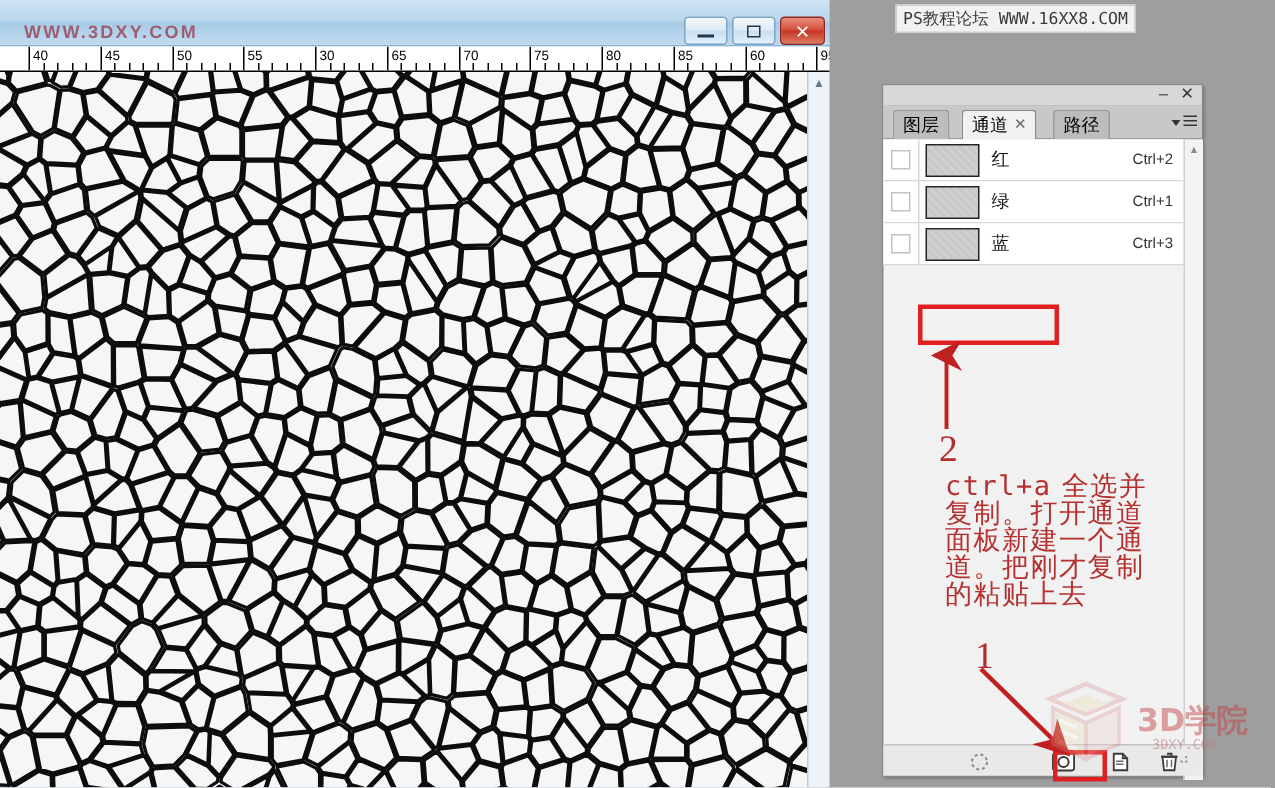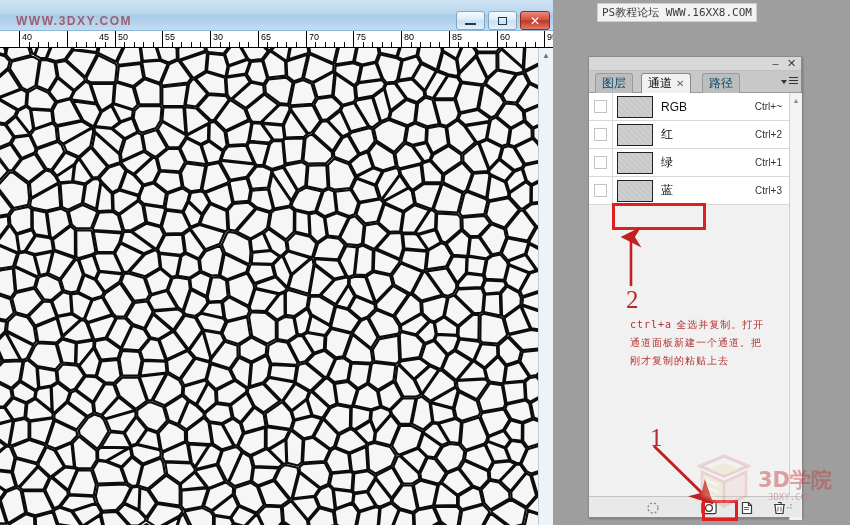--- a/index.html
+++ b/index.html
@@ -107,21 +107,21 @@
   #panel-close{right:3px;}
   #panel-tabs{
     position:absolute;left:0;top:14px;width:100%;height:22px;
     background:#c8c8c8;border-bottom:1px solid #9a9a9a;
     box-sizing:border-box;
   }
   .ptab{
     position:absolute;top:2px;height:20px;
     background:#bdbdbd;border:1px solid #9a9a9a;
     border-bottom:none;border-radius:3px 3px 0 0;
-    font-size:12px;color:#0c4a6e;
+    font-size:12px;color:#000000;
     display:flex;align-items:center;padding:0 6px;
     box-sizing:border-box;
   }
   .ptab.active{background:#f1f1f1;border-color:#8a8a8a;color:#000;}
   .ptab .tabclose{margin-left:4px;font-size:10px;color:#666;}
   #panel-menu{
     position:absolute;right:3px;top:17px;width:20px;height:15px;
     display:flex;align-items:center;justify-content:flex-end;
     font-size:9px;color:#333;
   }
@@ -201,21 +201,21 @@
     font-size:25px;color:#b52a2a;
     font-family:"Liberation Serif","DejaVu Serif",serif;
   }
   #anno-num-1{
     position:absolute;left:650px;top:424px;
     font-size:25px;color:#b52a2a;
     font-family:"Liberation Serif","DejaVu Serif",serif;
   }
   #anno-text{
     position:absolute;left:630px;top:316px;width:140px;
-    font-size:10px;line-height:18px;color:#b53030;
+    font-size:18px;line-height:18px;color:#b53030;
     font-family:"DejaVu Sans","Liberation Sans",sans-serif;
     letter-spacing:1px;
   }
   #anno-text .mono{
     font-family:"DejaVu Sans Mono","Liberation Mono",monospace;
   }
   
   #logo-wm{
     position:absolute;left:690px;top:452px;width:160px;height:56px;
     opacity:.30;pointer-events:none;
@@ -256,21 +256,21 @@
   </div>
 
   <div id="ruler">
       <div class="rtick major" style="left: 19px;"></div>
       <div class="rlabel" style="left: 22px;">40</div>
       <div class="rtick minor" style="left: 29px;"></div>
       <div class="rtick minor" style="left: 38px;"></div>
       <div class="rtick minor" style="left: 48px;"></div>
       <div class="rtick minor" style="left: 57px;"></div>
       <div class="rtick major" style="left: 67px;"></div>
-      <div class="rlabel" style="left: 70px; margin-left: 29px;">45</div>
+      <div class="rlabel" style="left: 70px;">45</div>
       <div class="rtick minor" style="left: 76px;"></div>
       <div class="rtick minor" style="left: 86px;"></div>
       <div class="rtick minor" style="left: 95px;"></div>
       <div class="rtick minor" style="left: 105px;"></div>
       <div class="rtick major" style="left: 115px;"></div>
       <div class="rlabel" style="left: 118px;">50</div>
       <div class="rtick minor" style="left: 124px;"></div>
       <div class="rtick minor" style="left: 134px;"></div>
       <div class="rtick minor" style="left: 143px;"></div>
       <div class="rtick minor" style="left: 153px;"></div>
@@ -1028,28 +1028,20 @@
         <i></i>
       </span>
   </div>
 
   <div id="channel-list">
       <div class="chrow">
         <div class="eyecell">
           <div class="eyebox"></div>
         </div>
         <div class="thumb"></div>
-        <div class="chname">RGB</div>
-        <div class="chkey">Ctrl+~</div>
-      </div>
-      <div class="chrow">
-        <div class="eyecell">
-          <div class="eyebox"></div>
-        </div>
-        <div class="thumb"></div>
         <div class="chname">红</div>
         <div class="chkey">Ctrl+2</div>
       </div>
       <div class="chrow">
         <div class="eyecell">
           <div class="eyebox"></div>
         </div>
         <div class="thumb"></div>
         <div class="chname">绿</div>
         <div class="chkey">Ctrl+1</div>

